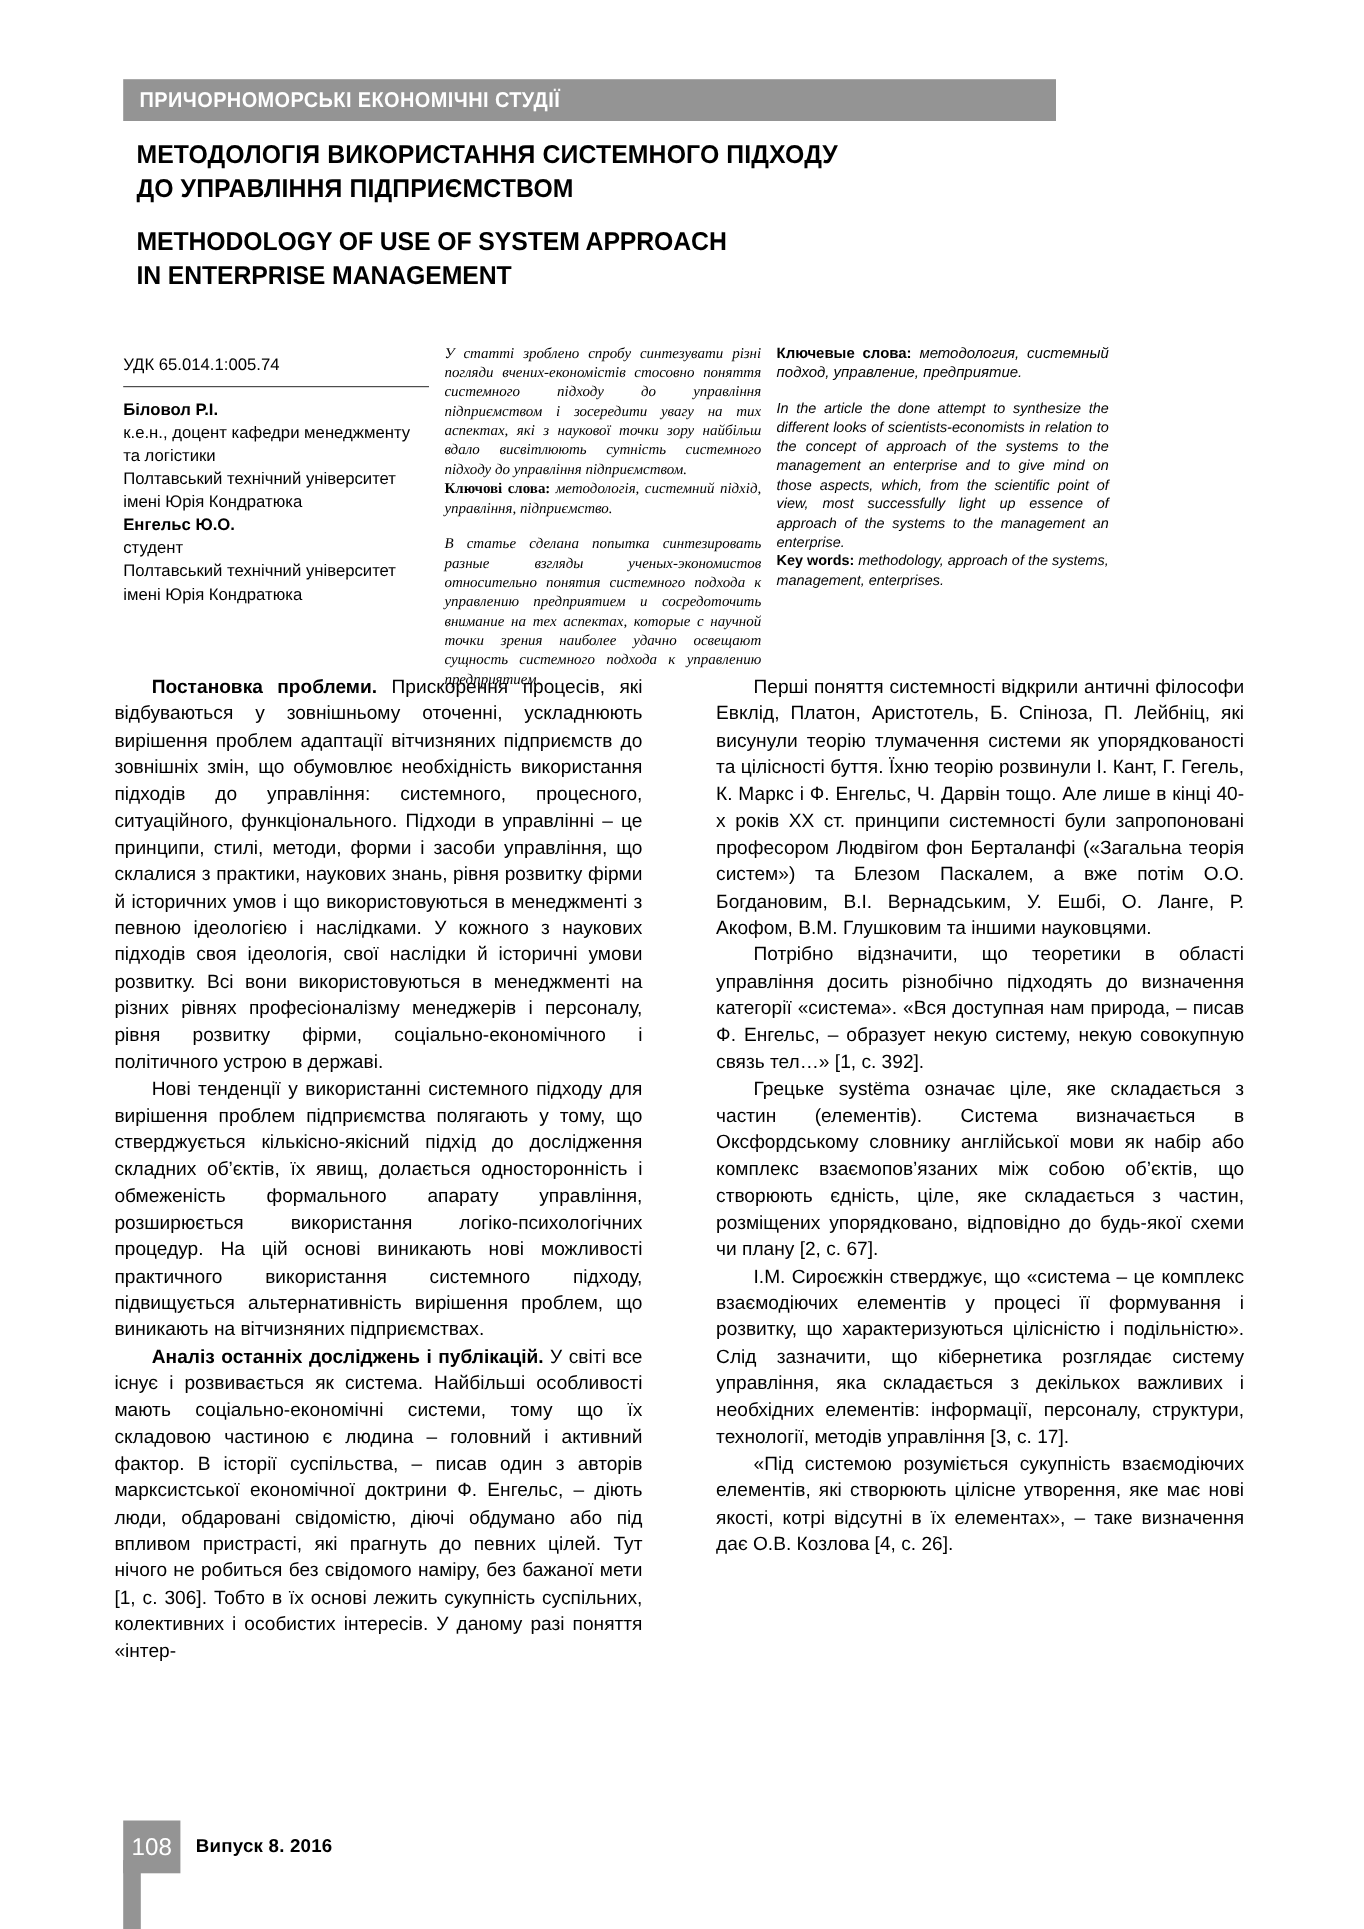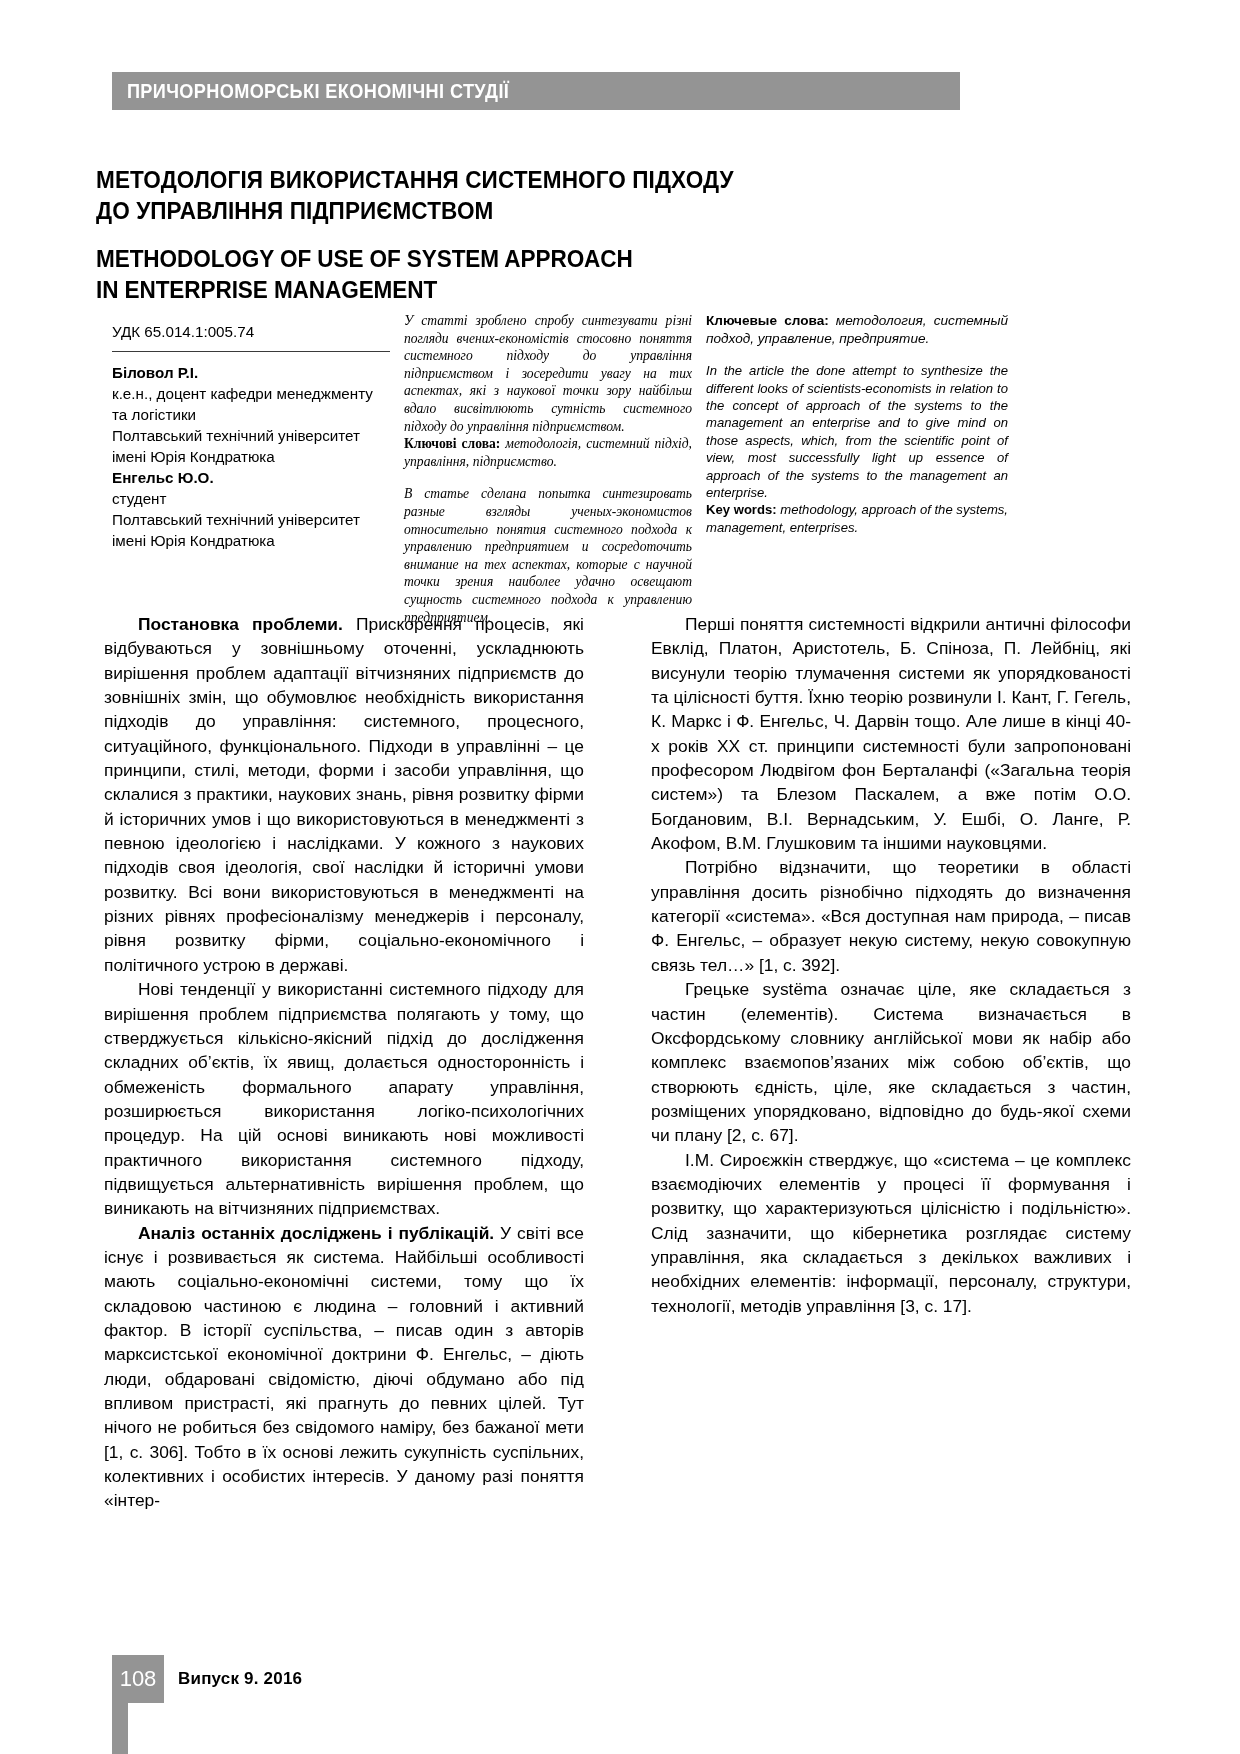--- a/index.html
+++ b/index.html
@@ -38,24 +38,23 @@
     padding-left: 16px;
     font-family: "Liberation Sans", sans-serif;
     transform: scaleX(0.93);
     transform-origin: left center;
     white-space: nowrap;
   }
 
   
   .titles {
     position: absolute;
-    left: 96px;
+    left: 124px;
     top: 125px;
     width: 900px;
-    margin-top: 40px;
   }
   .title-ua {
     font-size: 23.5px;
     font-weight: 700;
     line-height: 31px;
     letter-spacing: 0.1px;
     transform: scaleX(0.96);
     transform-origin: left top;
     margin: 0 0 17px 0;
   }
@@ -251,22 +250,23 @@
     <div class="bcol" id="bcol-left">
         <p class="bp"><b>Постановка проблеми.</b> Прискорення процесів, які відбуваються у зовнішньому оточенні, ускладнюють вирішення проблем адаптації вітчизняних підприємств до зовнішніх змін, що обумовлює необхідність використання підходів до управління: системного, процесного, ситуаційного, функціонального. Підходи в управлінні – це принципи, стилі, методи, форми і засоби управління, що склалися з практики, наукових знань, рівня розвитку фірми й історичних умов і що використовуються в менеджменті з певною ідеологією і наслідками. У кожного з наукових підходів своя ідеологія, свої наслідки й історичні умови розвитку. Всі вони використовуються в менеджменті на різних рівнях професіоналізму менеджерів і персоналу, рівня розвитку фірми, соціально-економічного і політичного устрою в державі.</p>
         <p class="bp">Нові тенденції у використанні системного підходу для вирішення проблем підприємства полягають у тому, що стверджується кількісно-якісний підхід до дослідження складних об’єктів, їх явищ, долається односторонність і обмеженість формального апарату управління, розширюється використання логіко-психологічних процедур. На цій основі виникають нові можливості практичного використання системного підходу, підвищується альтернативність вирішення проблем, що виникають на вітчизняних підприємствах.</p>
         <p class="bp"><b>Аналіз останніх досліджень і публікацій.</b> У світі все існує і розвивається як система. Найбільші особливості мають соціально-економічні системи, тому що їх складовою частиною є людина – головний і активний фактор. В історії суспільства, – писав один з авторів марксистської економічної доктрини Ф. Енгельс, – діють люди, обдаровані свідомістю, діючі обдумано або під впливом пристрасті, які прагнуть до певних цілей. Тут нічого не робиться без свідомого наміру, без бажаної мети [1, с. 306]. Тобто в їх основі лежить сукупність суспільних, колективних і особистих інтересів. У даному разі поняття «інтер-</p>
       </div>
     <div class="bcol" id="bcol-right">
         <p class="bp">Перші поняття системності відкрили античні філософи Евклід, Платон, Аристотель, Б. Спіноза, П. Лейбніц, які висунули теорію тлумачення системи як упорядкованості та цілісності буття. Їхню теорію розвинули І. Кант, Г. Гегель, К. Маркс і Ф. Енгельс, Ч. Дарвін тощо. Але лише в кінці 40-х років XX ст. принципи системності були запропоновані професором Людвігом фон Берталанфі («Загальна теорія систем») та Блезом Паскалем, а вже потім О.О. Богдановим, В.І. Вернадським, У. Ешбі, О. Ланге, Р. Акофом, В.М. Глушковим та іншими науковцями.</p>
         <p class="bp">Потрібно відзначити, що теоретики в області управління досить різнобічно підходять до визначення категорії «система». «Вся доступная нам природа, – писав Ф. Енгельс, – образует некую систему, некую совокупную связь тел…» [1, с. 392].</p>
         <p class="bp">Грецьке systëma означає ціле, яке складається з частин (елементів). Система визначається в Оксфордському словнику англійської мови як набір або комплекс взаємопов’язаних між собою об’єктів, що створюють єдність, ціле, яке складається з частин, розміщених упорядковано, відповідно до будь-якої схеми чи плану [2, с. 67].</p>
         <p class="bp">І.М. Сироєжкін стверджує, що «система – це комплекс взаємодіючих елементів у процесі її формування і розвитку, що характеризуються цілісністю і подільністю». Слід зазначити, що кібернетика розглядає систему управління, яка складається з декількох важливих і необхідних елементів: інформації, персоналу, структури, технології, методів управління [3, с. 17].</p>
+        <p class="bp">«Під системою розуміється сукупність взаємодіючих елементів, які створюють цілісне утворення, яке має нові якості, котрі відсутні в їх елементах», – таке визначення дає О.В. Козлова [4, с. 26].</p>
       </div>
   </div>
 
   <div class="footer">
     <div class="pagebox">108</div>
-    <div class="issue">Випуск 9. 2016</div>
+    <div class="issue">Випуск 8. 2016</div>
   </div>
   <div class="leftbar"></div>
 
 </div>
 
 </body></html>

